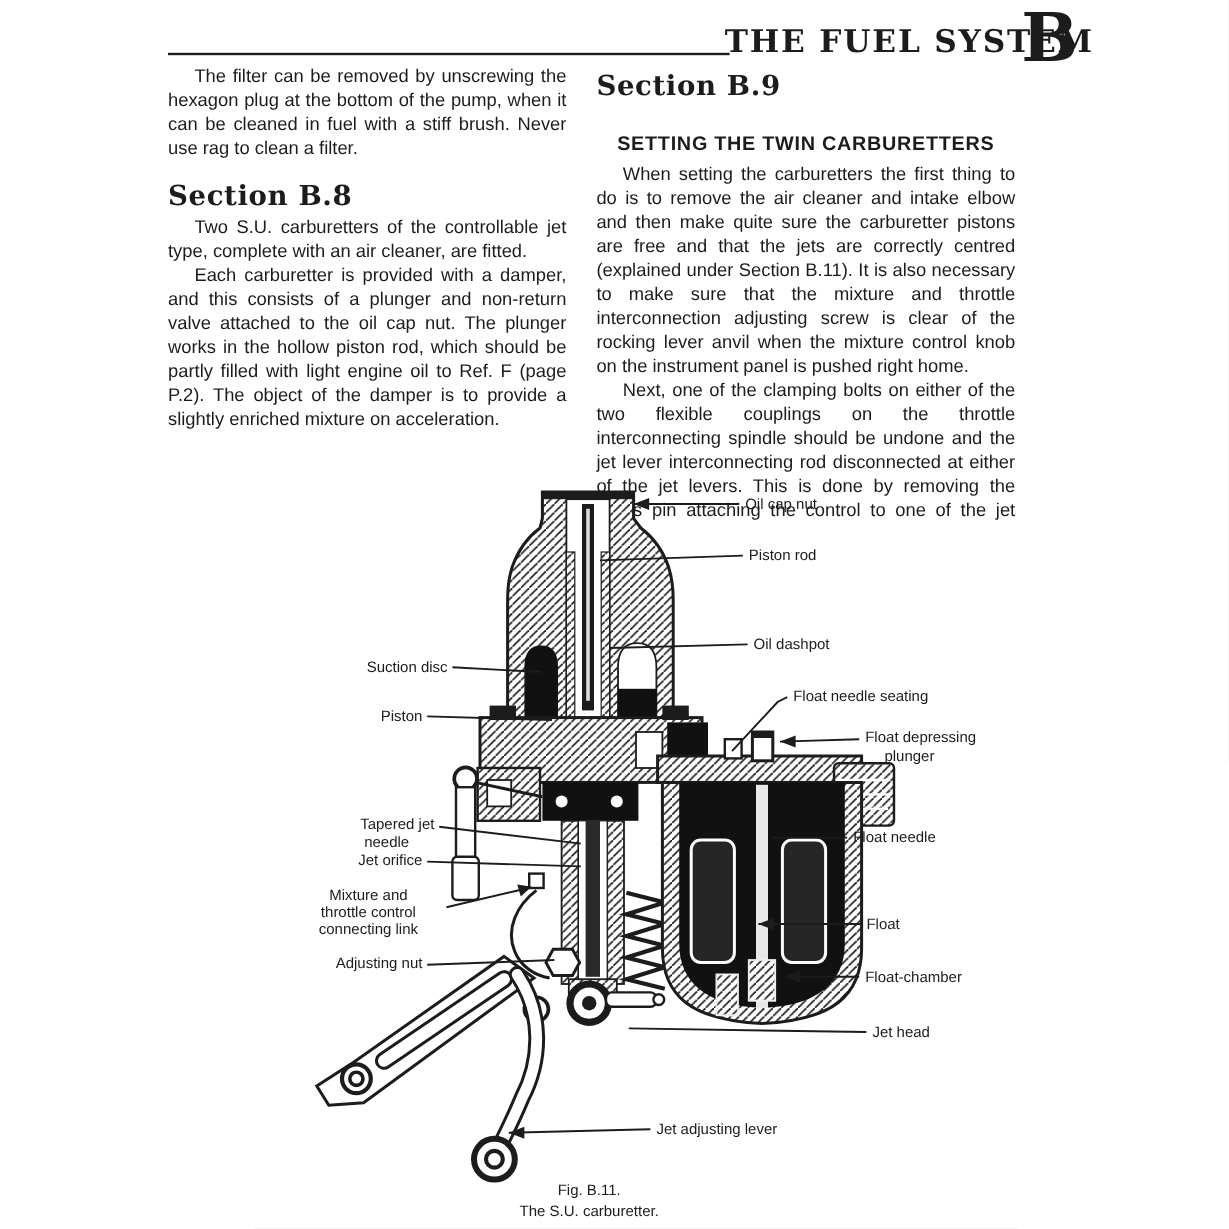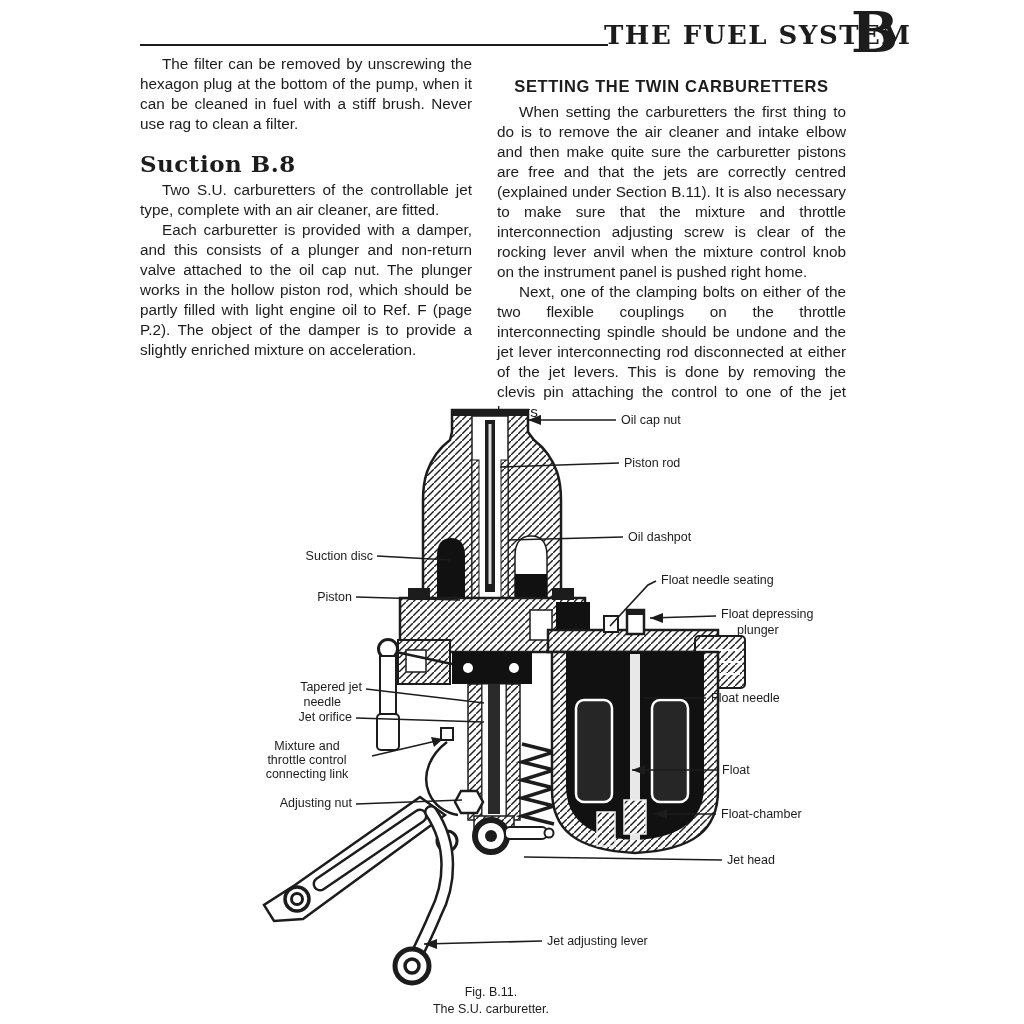--- a/index.html
+++ b/index.html
@@ -11,44 +11,45 @@
          letter-spacing:1.5px;white-space:nowrap;}
   .big-letter{position:absolute;left:851px;top:4px;font-family:"DejaVu Serif",serif;
          font-weight:bold;font-size:56px;line-height:1;}
   .col{position:absolute;font-size:15.3px;line-height:20px;}
   .col-left{left:140px;top:54px;width:332px;}
   .col-right{left:497px;top:62px;width:349px;}
   .para{margin:0;text-align:justify;text-indent:22px;}
   .sec-head{margin:0;font-family:"DejaVu Serif",serif;font-weight:bold;font-size:23px;
             letter-spacing:.5px;}
   .sub-head{margin:0;text-align:center;font-size:16.5px;letter-spacing:.6px;}
-  .mt20{margin-top:20px;} .mt12{margin-top:14px;} .mt6{margin-top:6px;}
+  .mt20{margin-top:20px;} .mt12{margin-top:28px;} .mt6{margin-top:6px;}
   svg{position:absolute;left:0;top:0;}
   .lbl{font-family:"Liberation Sans",sans-serif;font-size:12.5px;fill:#1c1c1c;}
   .cap{font-family:"Liberation Sans",sans-serif;font-size:12.5px;fill:#1c1c1c;}
   .ldr{stroke:#1c1c1c;stroke-width:1.6;fill:none;}
   .arrow{fill:#1c1c1c;stroke:none;}
 </style>
 </head>
 <body>
 
 <div id="page">
 
   <div class="rule"></div>
   <div class="title">THE FUEL SYSTEM</div>
   <div class="big-letter">B</div>
 
   <div class="col col-left">
     <p class="para">The filter can be removed by unscrewing the hexagon plug at the bottom of the pump, when it can be cleaned in fuel with a stiff brush.  Never use rag to clean a filter.</p>
-    <h2 class="sec-head mt20">Suction B.8</h2>
+    <h2 class="sec-head mt20">Section B.8</h2>
     <p class="para mt6">Two S.U. carburetters of the controllable jet type, complete with an air cleaner, are fitted.</p>
     <p class="para">Each carburetter is provided with a damper, and this consists of a plunger and non-return valve attached to the oil cap nut.  The plunger works in the hollow piston rod, which should be partly filled with light engine oil to Ref. F (page P.2).  The object of the damper is to provide a slightly enriched mixture on acceleration.</p>
   </div>
 
   <div class="col col-right">
+    <h2 class="sec-head">Section B.9</h2>
     <h3 class="sub-head mt12">SETTING THE TWIN CARBURETTERS</h3>
     <p class="para mt6">When setting the carburetters the first thing to do is to remove the air cleaner and intake elbow and then make quite sure the carburetter pistons are free and that the jets are correctly centred (explained under Section B.11).  It is also necessary to make sure that the mixture and throttle interconnection adjusting screw is clear of the rocking lever anvil when the mixture control knob on the instrument panel is pushed right home.</p>
     <p class="para">Next, one of the clamping bolts on either of the two flexible couplings on the throttle interconnecting spindle should be undone and the jet lever interconnecting rod disconnected at either of the jet levers. This is done by removing the clevis pin attaching the control to one of the jet levers.</p>
   </div>
 
   <svg width="1024" height="1024" viewBox="0 0 1024 1024">
     <defs>
       <pattern id="h" width="7" height="7" patternUnits="userSpaceOnUse">
         <rect width="7" height="7" fill="#ffffff"></rect>
         <path d="M0,7 L7,0" stroke="#1c1c1c" stroke-width="1.4"></path>

